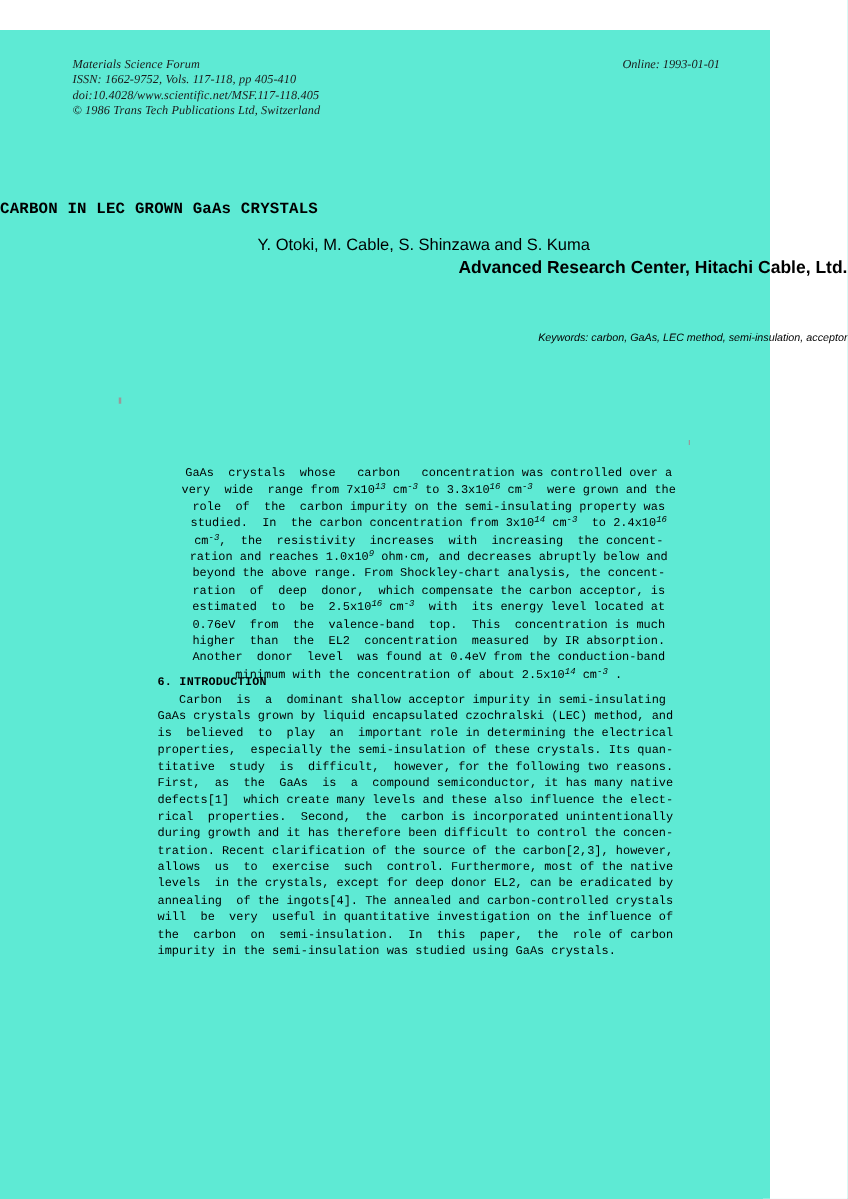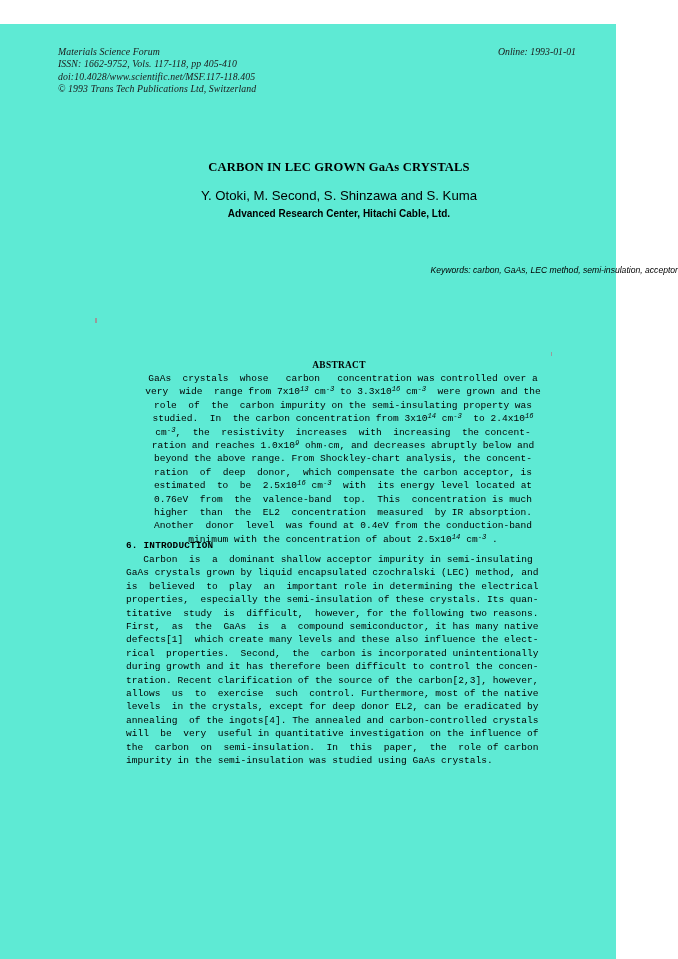--- a/index.html
+++ b/index.html
@@ -57,22 +57,21 @@
     color: #1a1a1a;
     white-space: nowrap;
   }
 
   
   .title {
     position: absolute;
     top: 136px;
     left: 0;
     width: 678px;
-    text-align: center;
-    font-family: Liberation Serif, serif;
+    font-family: Liberation Mono, monospace;
     font-weight: bold;
     font-size: 12.6px;
     letter-spacing: 0.15px;
     color: #000;
   }
   .authors {
     position: absolute;
     top: 164px;
     left: 0;
     width: 678px;
@@ -80,23 +79,23 @@
     font-family: "Liberation Sans", sans-serif;
     font-size: 13.2px;
     font-weight: 400;
     color: #000;
   }
   .affil {
     position: absolute;
     top: 184px;
     left: 0;
     width: 678px;
-    text-align: center;
+    text-align: right;
     font-family: "Liberation Sans", sans-serif;
-    font-size: 10px;
+    font-size: 14px;
     font-weight: bold;
     line-height: 11.5px;
     color: #000;
   }
 
   
   .keywords {
     position: absolute;
     top: 241px;
     left: 0;
@@ -162,35 +161,34 @@
 </head>
 <body>
 
 <div class="page">
 
   <div class="pub-header">
     <div class="pub-left">
       <div>Materials Science Forum</div>
       <div>ISSN: 1662-9752, Vols. 117-118, pp 405-410</div>
       <div>doi:10.4028/www.scientific.net/MSF.117-118.405</div>
-      <div>© 1993 Trans Tech Publications Ltd, Switzerland</div>
+      <div>© 1986 Trans Tech Publications Ltd, Switzerland</div>
     </div>
     <div class="pub-right">Online: 1993-01-01</div>
   </div>
 
   <div class="title">CARBON IN LEC GROWN GaAs CRYSTALS</div>
-  <div class="authors">Y. Otoki, M. Second, S. Shinzawa and S. Kuma</div>
+  <div class="authors">Y. Otoki, M. Cable, S. Shinzawa and S. Kuma</div>
   <div class="affil">
     <div>Advanced Research Center, Hitachi Cable, Ltd.</div>
   </div>
 
   <div class="keywords">Keywords: carbon, GaAs, LEC method, semi-insulation, acceptor</div>
 
   <div class="speck" style="top:294px;left:95px;"></div>
   <div class="speck" style="top:328px;left:551px;height:4px;width:1px;"></div>
 
-  <div class="abstract-heading">ABSTRACT</div>
   <div class="mono-block" id="abstract-body"><span class="l">GaAs  crystals  whose   carbon   concentration was controlled over a</span><span class="l">very  wide  range from 7x10<sup>13</sup> cm<sup>-3</sup> to 3.3x10<sup>16</sup> cm<sup>-3</sup>  were grown and the</span><span class="l">role  of  the  carbon impurity on the semi-insulating property was</span><span class="l">studied.  In  the carbon concentration from 3x10<sup>14</sup> cm<sup>-3</sup>  to 2.4x10<sup>16</sup></span><span class="l">cm<sup>-3</sup>,  the  resistivity  increases  with  increasing  the concent-</span><span class="l">ration and reaches 1.0x10<sup>9</sup> ohm·cm, and decreases abruptly below and</span><span class="l">beyond the above range. From Shockley-chart analysis, the concent-</span><span class="l">ration  of  deep  donor,  which compensate the carbon acceptor, is</span><span class="l">estimated  to  be  2.5x10<sup>16</sup> cm<sup>-3</sup>  with  its energy level located at</span><span class="l">0.76eV  from  the  valence-band  top.  This  concentration is much</span><span class="l">higher  than  the  EL2  concentration  measured  by IR absorption.</span><span class="l">Another  donor  level  was found at 0.4eV from the conduction-band</span><span class="l">minimum with the concentration of about 2.5x10<sup>14</sup> cm<sup>-3</sup> .</span></div>
 
   <div id="intro-heading">6. INTRODUCTION</div>
   <div class="mono-block" id="intro-body"><span class="l">   Carbon  is  a  dominant shallow acceptor impurity in semi-insulating</span><span class="l">GaAs crystals grown by liquid encapsulated czochralski (LEC) method, and</span><span class="l">is  believed  to  play  an  important role in determining the electrical</span><span class="l">properties,  especially the semi-insulation of these crystals. Its quan-</span><span class="l">titative  study  is  difficult,  however, for the following two reasons.</span><span class="l">First,  as  the  GaAs  is  a  compound semiconductor, it has many native</span><span class="l">defects[1]  which create many levels and these also influence the elect-</span><span class="l">rical  properties.  Second,  the  carbon is incorporated unintentionally</span><span class="l">during growth and it has therefore been difficult to control the concen-</span><span class="l">tration. Recent clarification of the source of the carbon[2,3], however,</span><span class="l">allows  us  to  exercise  such  control. Furthermore, most of the native</span><span class="l">levels  in the crystals, except for deep donor EL2, can be eradicated by</span><span class="l">annealing  of the ingots[4]. The annealed and carbon-controlled crystals</span><span class="l">will  be  very  useful in quantitative investigation on the influence of</span><span class="l">the  carbon  on  semi-insulation.  In  this  paper,  the  role of carbon</span><span class="l">impurity in the semi-insulation was studied using GaAs crystals.</span></div>
 
 </div>
 
 </body></html>

